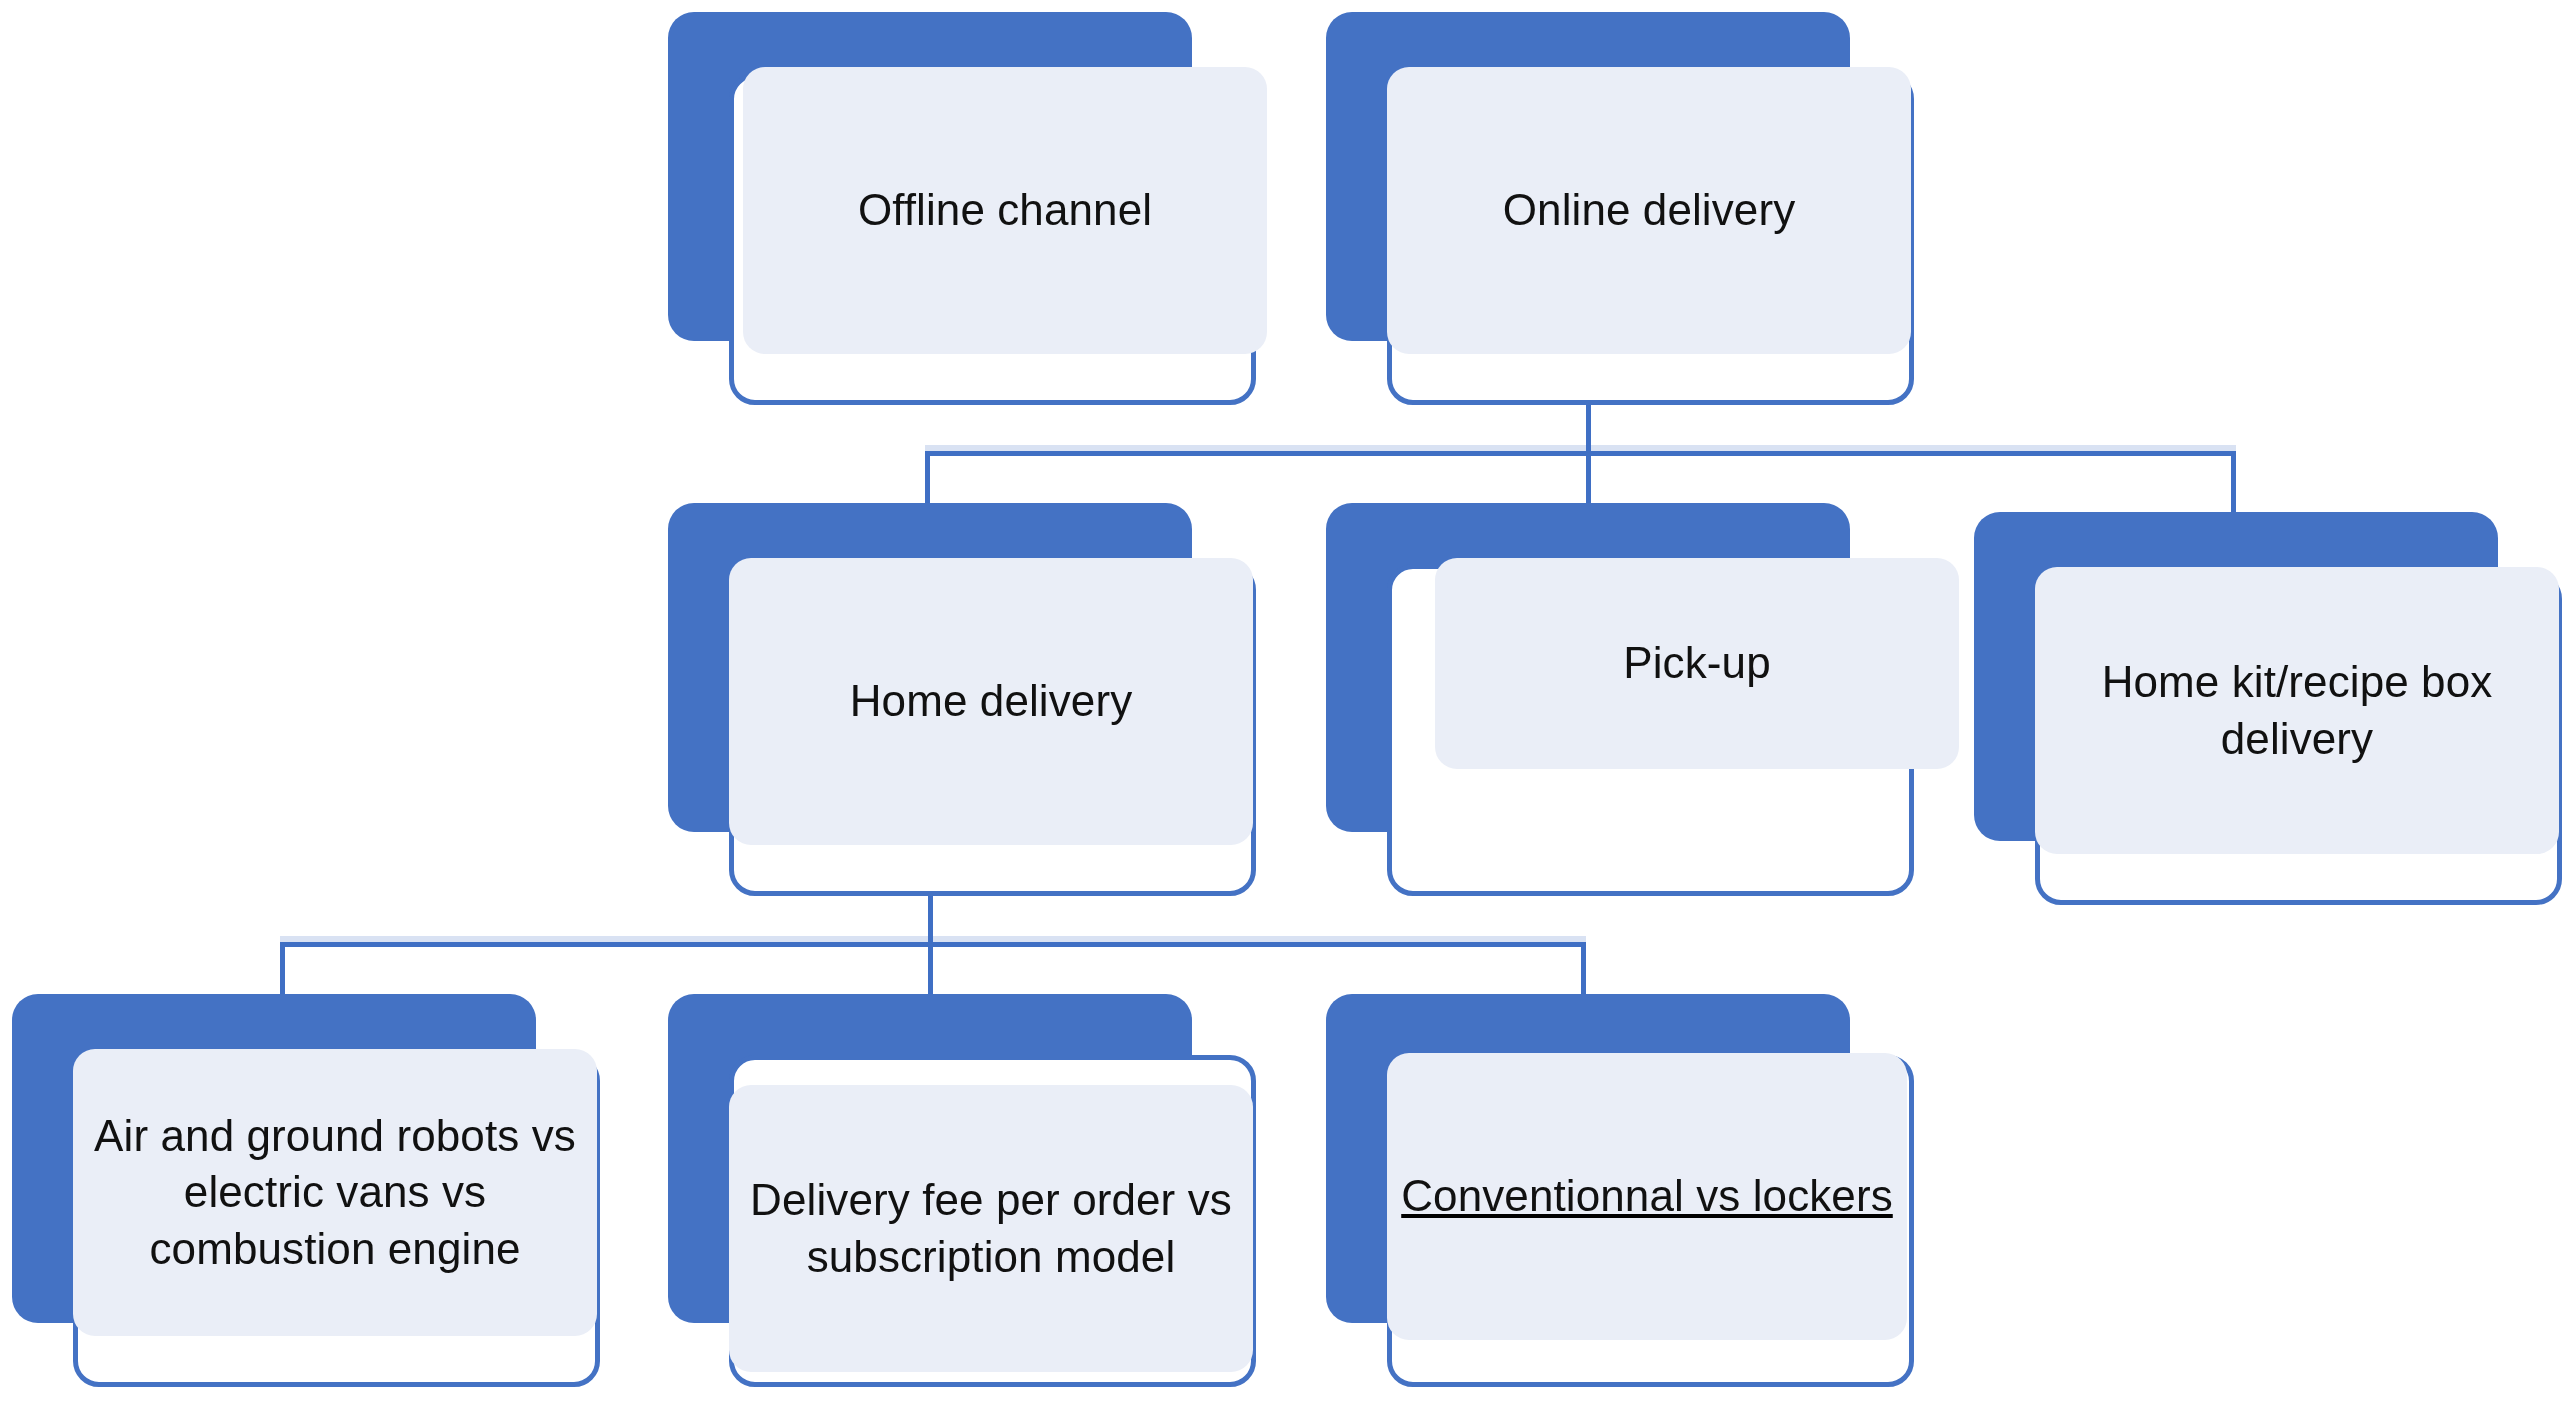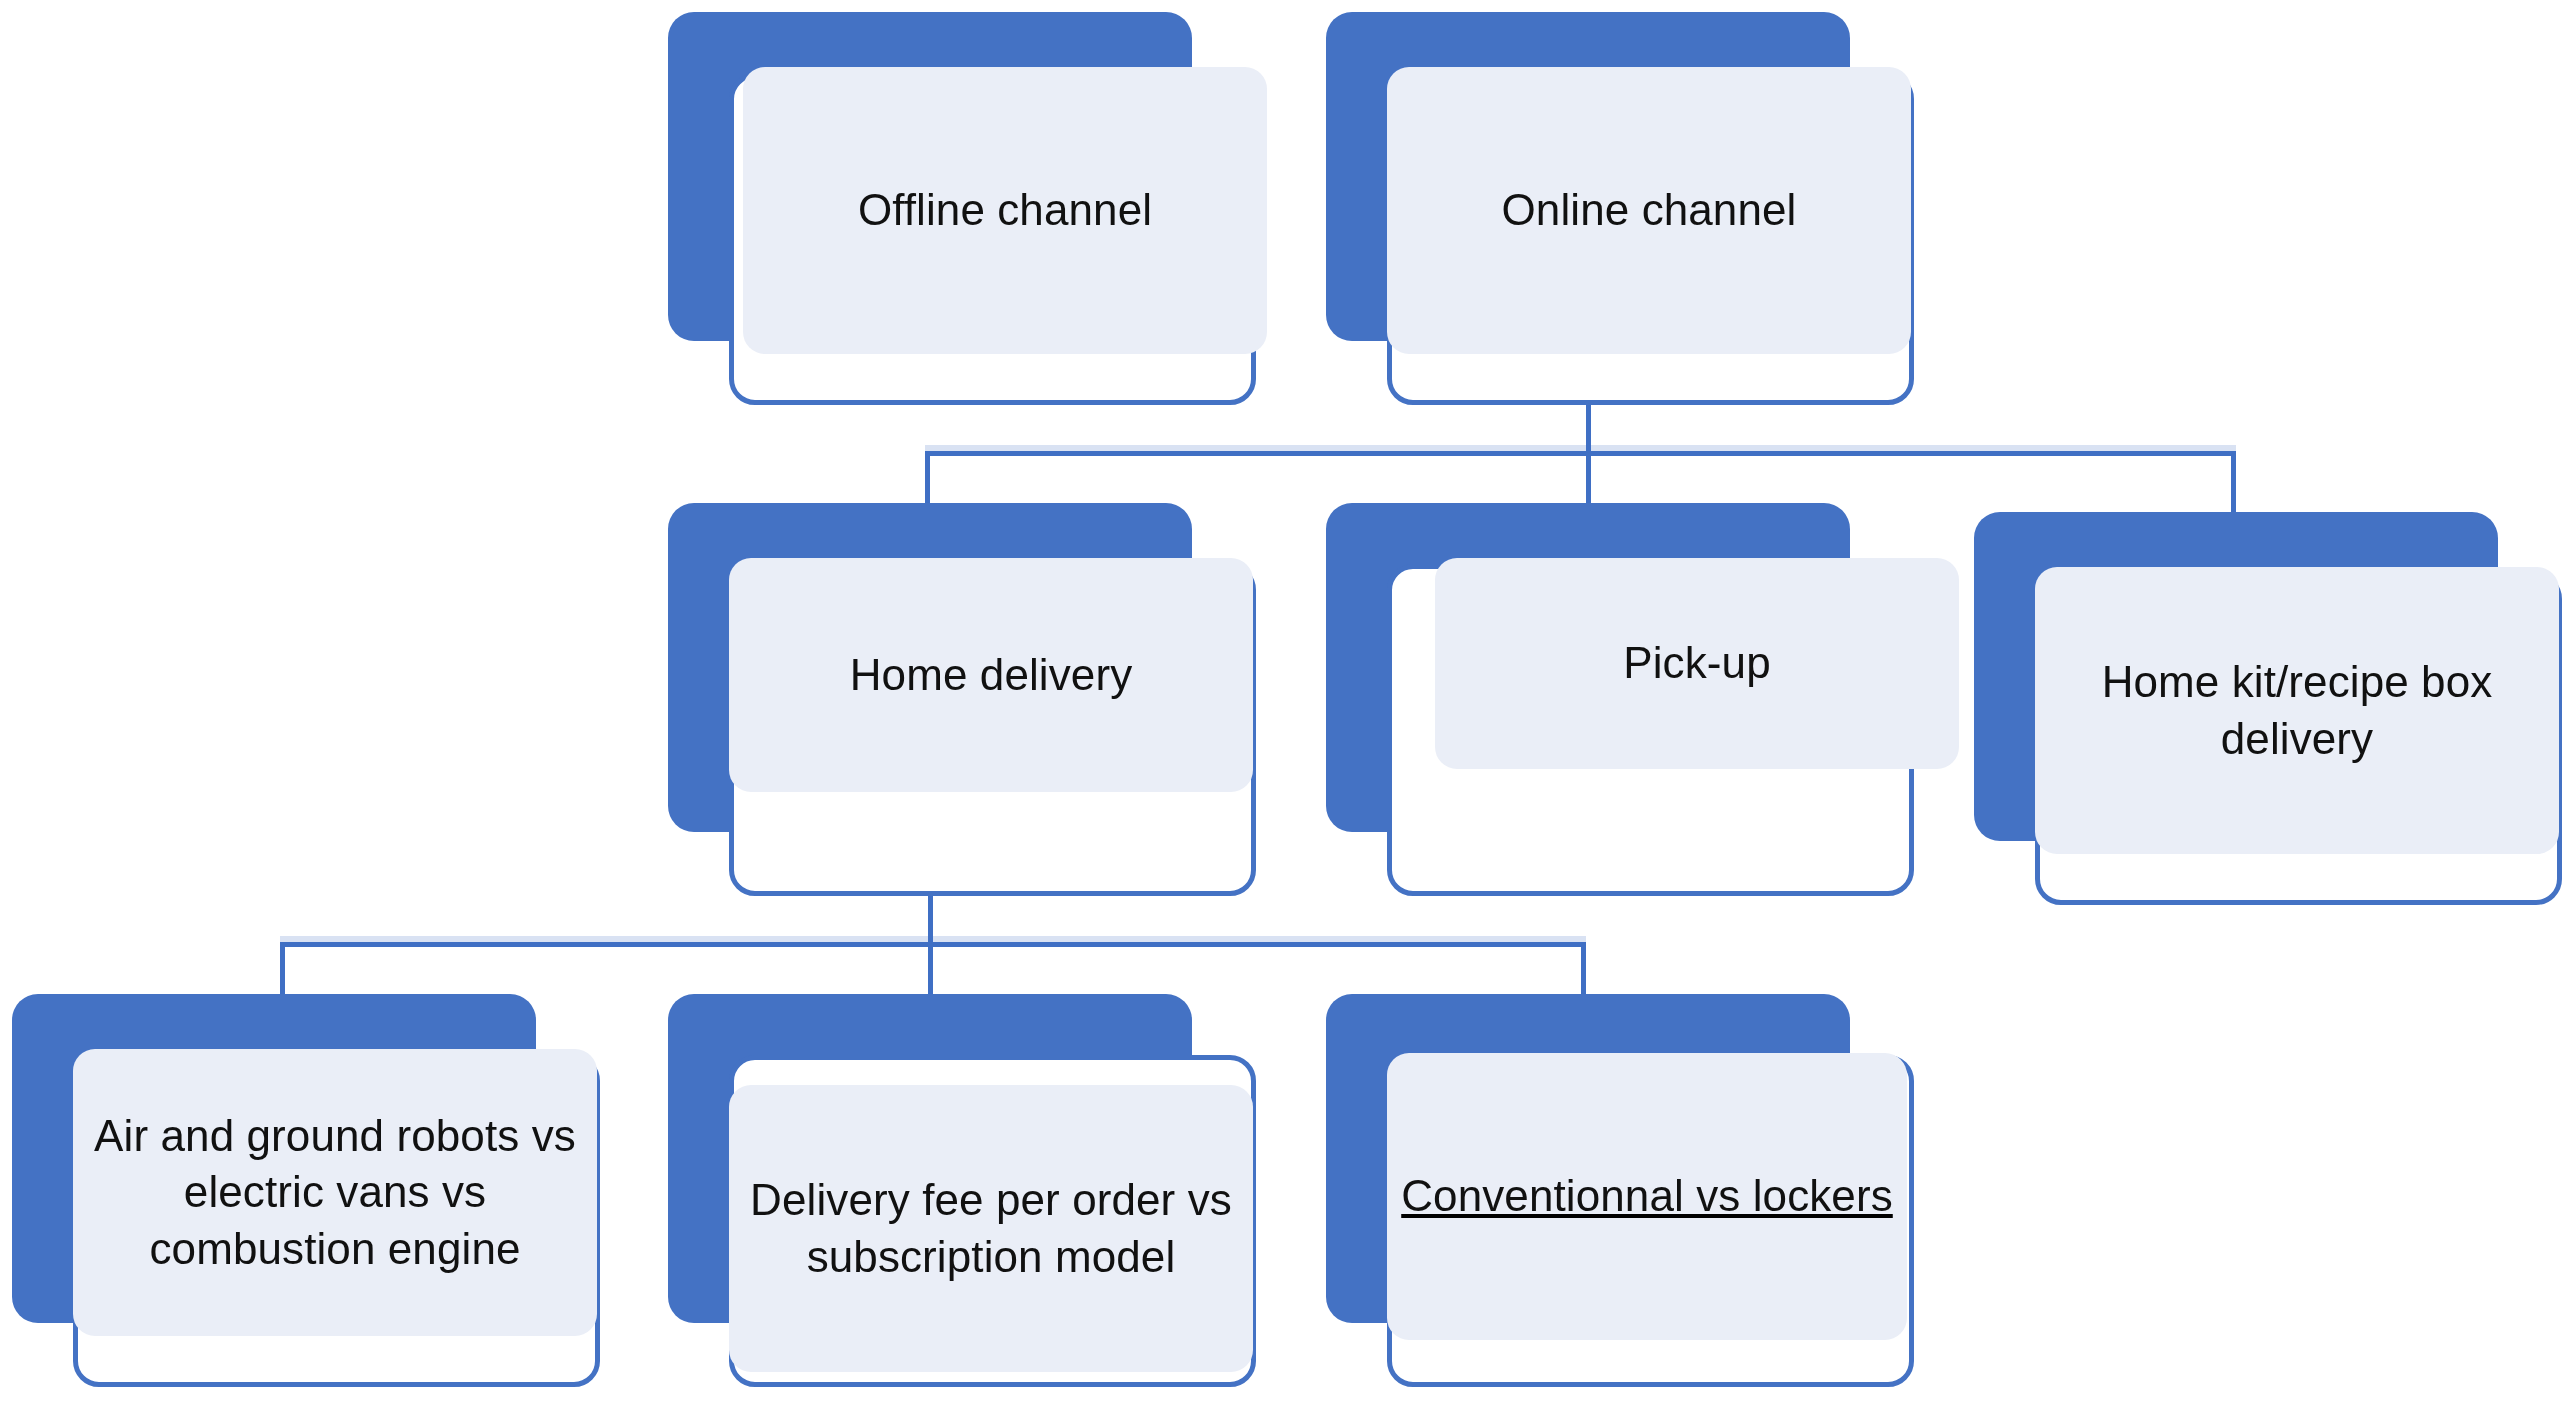--- a/index.html
+++ b/index.html
@@ -113,28 +113,28 @@
     <div class="card" style="left:61px; top:61px; width:527px; height:332px;"></div>
     <div class="panel" style="left:75px; top:55px; width:524px; height:287px;">
       <span class="label">Offline channel</span>
     </div>
   </div>
 
   <div class="node" style="left:1326px; top:12px; width:589px; height:394px;">
     <div class="plate" style="width:524px; height:329px;"></div>
     <div class="card" style="left:61px; top:61px; width:527px; height:332px;"></div>
     <div class="panel" style="left:61px; top:55px; width:524px; height:287px;">
-      <span class="label">Online channel</span>
+      <span class="label">Online delivery</span>
     </div>
   </div>
 
   <div class="node" style="left:668px; top:503px; width:589px; height:394px;">
     <div class="plate" style="width:524px; height:329px;"></div>
     <div class="card" style="left:61px; top:61px; width:527px; height:332px;"></div>
-    <div class="panel" style="left:61px; top:55px; width:524px; height:234px;">
+    <div class="panel" style="left:61px; top:55px; width:524px; height:287px;">
       <span class="label">Home delivery</span>
     </div>
   </div>
 
   <div class="node" style="left:1326px; top:503px; width:589px; height:394px;">
     <div class="plate" style="width:524px; height:329px;"></div>
     <div class="card" style="left:61px; top:61px; width:527px; height:332px;"></div>
     <div class="panel" style="left:61px; top:55px; width:524px; height:211px;margin-left:48px;">
       <span class="label">Pick-up</span>
     </div>

